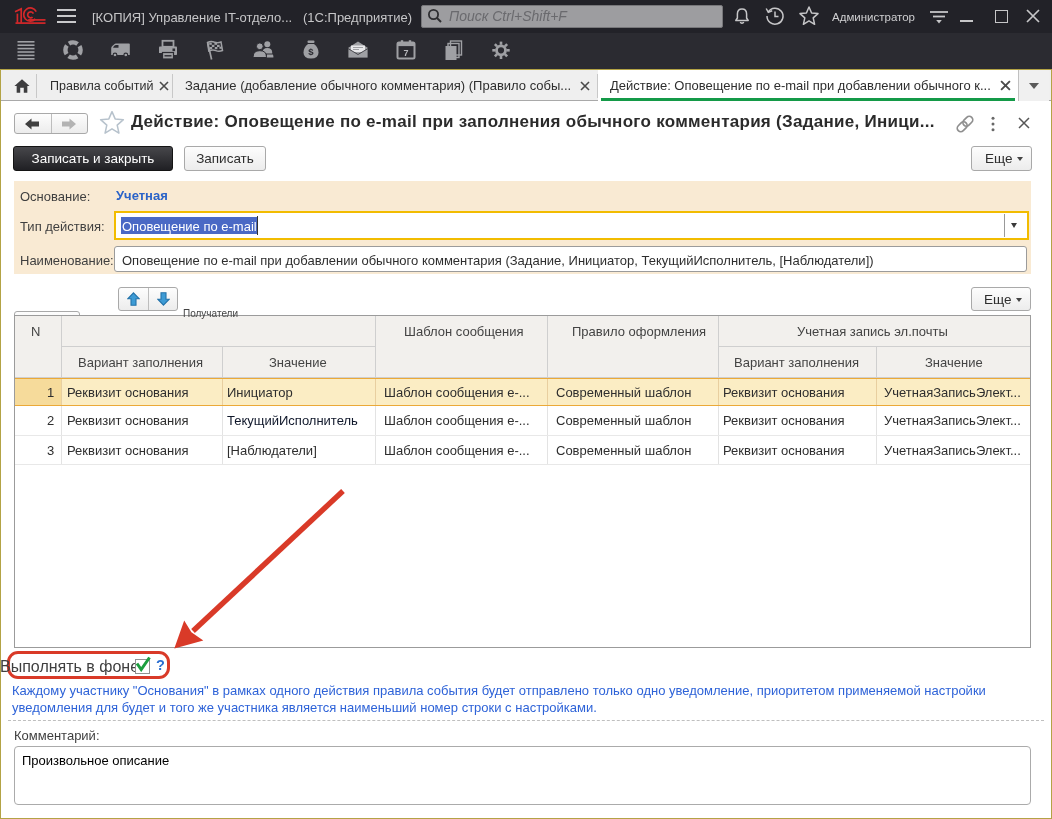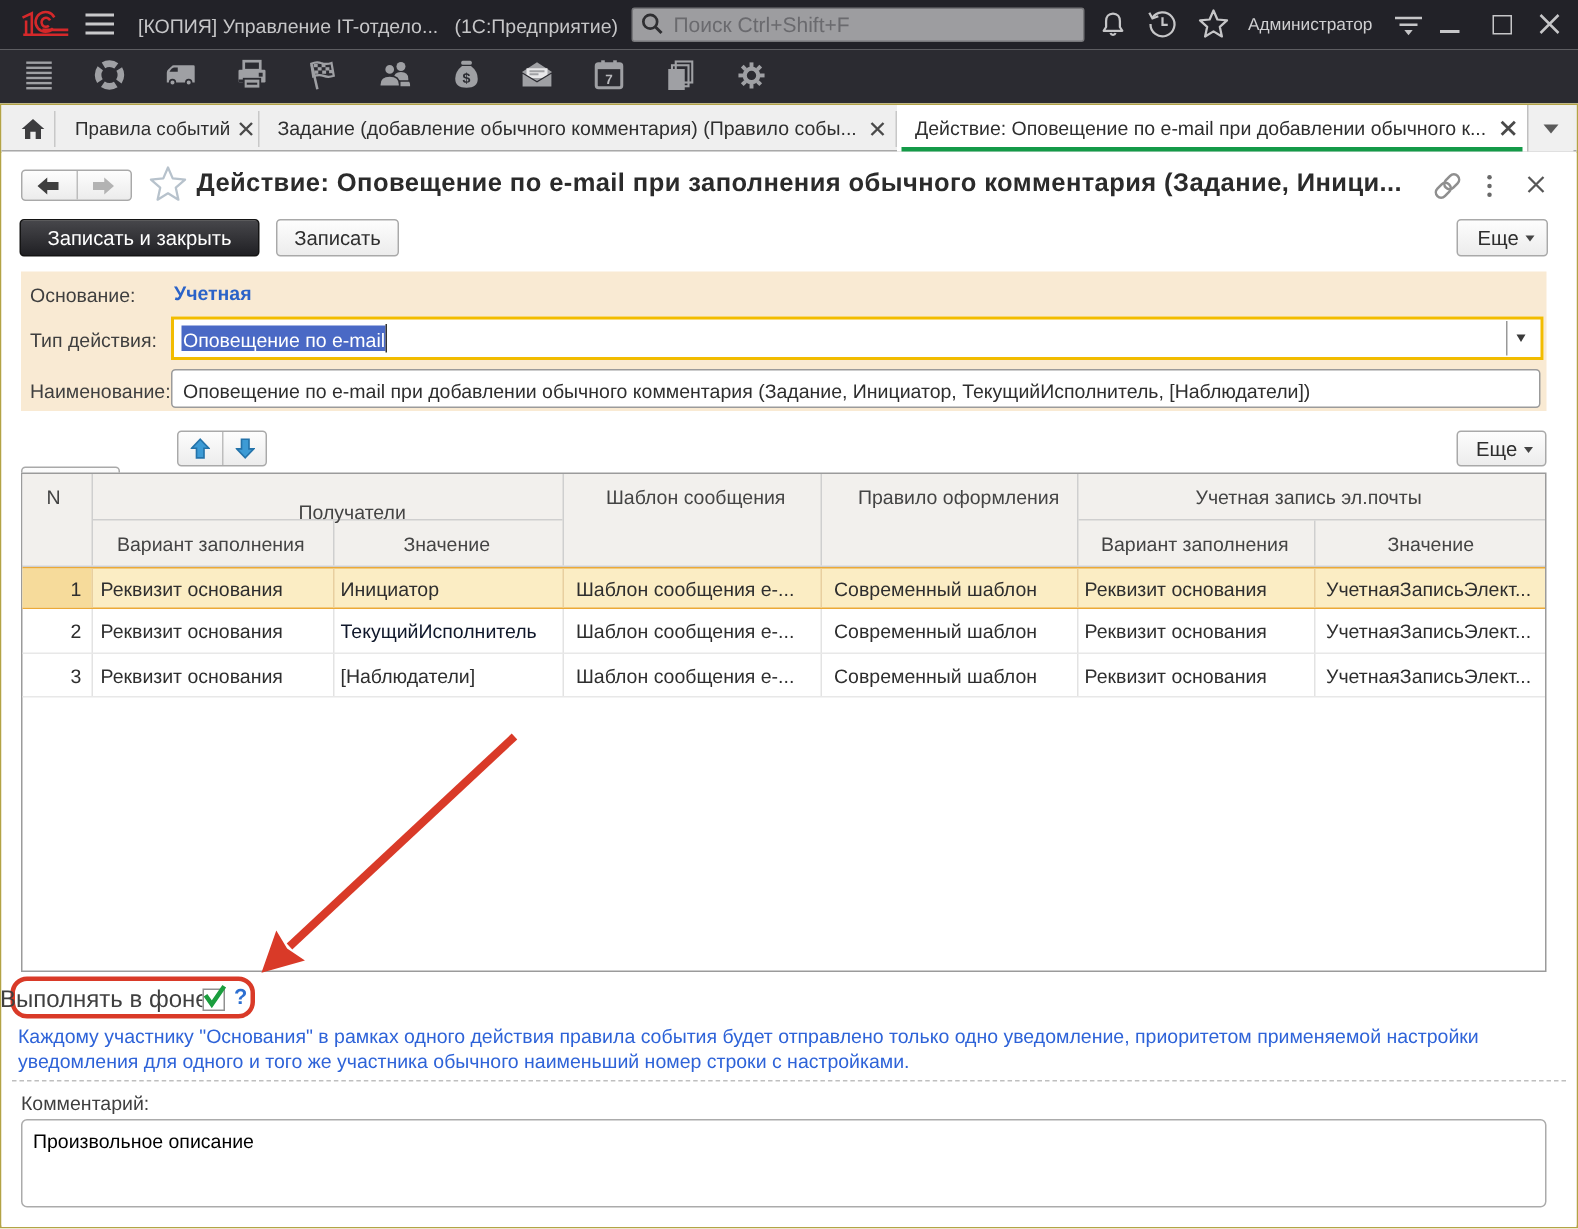--- a/index.html
+++ b/index.html
@@ -27,21 +27,21 @@
   <div style="width:19px;height:2px;background:#c9c9cb;margin-bottom:4px;"></div>
   <div style="width:19px;height:2px;background:#c9c9cb;"></div>
 </div>
 <div class="abs txt" style="left:92px;top:10px;font-size:13px;color:#c6c6c8;">[КОПИЯ] Управление IT-отдело...&nbsp;&nbsp;&nbsp;(1С:Предприятие)</div>
 
 <div class="abs" style="left:421px;top:5px;width:302px;height:23px;background:#9d9da0;border:1px solid #77777a;border-radius:2px;"></div>
 <svg class="abs" width="16" height="16" viewBox="0 0 16 16" style="left:427px;top:8px;">
   <circle cx="6.5" cy="6.5" r="4.6" fill="none" stroke="#2e2e31" stroke-width="1.8"></circle>
   <line x1="10" y1="10" x2="14" y2="14" stroke="#2e2e31" stroke-width="2"></line>
 </svg>
-<div class="abs txt" style="left:449px;top:8px;font-size:14px;color:#6a6a6e;">Поиск Ctrl+Shift+F</div>
+<div class="abs txt" style="left:449px;top:8px;font-size:14px;color:#6a6a6e;font-style:italic;">Поиск Ctrl+Shift+F</div>
 
 <svg class="abs" width="20" height="20" viewBox="0 0 20 20" style="left:732px;top:6px;">
   <path d="M10,3 C7,3 5.4,5.2 5.4,8 L5.4,12 L3.8,14.5 L16.2,14.5 L14.6,12 L14.6,8 C14.6,5.2 13,3 10,3 Z" fill="none" stroke="#c6c6c8" stroke-width="1.5" stroke-linejoin="round"></path>
   <path d="M8.3,16 a1.8 1.8 0 0 0 3.4,0" fill="none" stroke="#c6c6c8" stroke-width="1.5"></path>
 </svg>
 
 <svg class="abs" width="22" height="22" viewBox="0 0 22 22" style="left:764px;top:5px;">
   <path d="M4.2,7 A8 8 0 1 1 3,11" fill="none" stroke="#c6c6c8" stroke-width="1.5"></path>
   <path d="M2.2,3.5 L4.3,7.3 L8.2,5.8" fill="none" stroke="#c6c6c8" stroke-width="1.5"></path>
   <path d="M11,6.5 L11,11.5 L14.5,11.5" fill="none" stroke="#c6c6c8" stroke-width="1.5"></path>
@@ -258,21 +258,21 @@
 <div class="abs" style="left:222px;top:347px;width:1px;height:30px;background:#cfcfcf;"></div>
 <div class="abs" style="left:375px;top:316px;width:1px;height:61px;background:#cfcfcf;"></div>
 <div class="abs" style="left:547px;top:316px;width:1px;height:61px;background:#cfcfcf;"></div>
 <div class="abs" style="left:718px;top:316px;width:1px;height:61px;background:#cfcfcf;"></div>
 <div class="abs" style="left:876px;top:347px;width:1px;height:30px;background:#cfcfcf;"></div>
 <div class="abs" style="left:62px;top:346px;width:313px;height:1px;background:#cfcfcf;"></div>
 <div class="abs" style="left:719px;top:346px;width:311px;height:1px;background:#cfcfcf;"></div>
 <div class="abs" style="left:15px;top:377px;width:1015px;height:1px;background:#cfcfcf;"></div>
 
 <div class="abs txt" style="left:31px;top:324px;font-size:13px;color:#444;">N</div>
-<div class="abs txt" style="left:183px;top:334px;font-size:13px;color:#444;margin-left:16px;">Получатели</div>
+<div class="abs txt" style="left:183px;top:308px;font-size:10px;color:#444;">Получатели</div>
 <div class="abs txt" style="left:404px;top:324px;font-size:13px;color:#444;">Шаблон сообщения</div>
 <div class="abs txt" style="left:572px;top:324px;font-size:13px;color:#444;">Правило оформления</div>
 <div class="abs txt" style="left:797px;top:324px;font-size:13px;color:#444;">Учетная запись эл.почты</div>
 <div class="abs txt" style="left:78px;top:355px;font-size:13px;color:#444;">Вариант заполнения</div>
 <div class="abs txt" style="left:269px;top:355px;font-size:13px;color:#444;">Значение</div>
 <div class="abs txt" style="left:734px;top:355px;font-size:13px;color:#444;">Вариант заполнения</div>
 <div class="abs txt" style="left:925px;top:355px;font-size:13px;color:#444;">Значение</div>
 
 <div class="abs" style="left:61px;top:378px;width:1px;height:86px;background:#e3e3e3;"></div>
 <div class="abs" style="left:222px;top:378px;width:1px;height:86px;background:#e3e3e3;"></div>
@@ -316,21 +316,21 @@
 <div class="abs" style="left:15px;top:464px;width:1015px;height:1px;background:#e8e8e8;"></div>
 
 <div class="abs" style="left:7px;top:651px;width:163px;height:28px;border:3px solid #d93a28;border-radius:11px;"></div>
 <div class="abs txt" style="left:0;top:658px;font-size:16px;color:#3f3f3f;">Выполнять в фоне:</div>
 <div class="abs" style="left:135px;top:659px;width:15px;height:15px;border:1px solid #919191;background:#fff;"></div>
 <svg class="abs" width="16" height="16" viewBox="0 0 16 16" style="left:135px;top:656px;">
   <path d="M2,7.5 L6.2,13.5 L14.5,1.5" fill="none" stroke="#1b9e3e" stroke-width="3"></path>
 </svg>
 <div class="abs txt" style="left:156px;top:657px;font-size:14.5px;font-weight:bold;color:#2c6fd1;">?</div>
 <div class="abs txt" style="left:12px;top:683px;font-size:13px;color:#2e63d8;">Каждому участнику "Основания" в рамках одного действия правила события будет отправлено только одно уведомление, приоритетом применяемой настройки</div>
-<div class="abs txt" style="left:12px;top:700px;font-size:13px;color:#2e63d8;">уведомления для одного и того же участника обычного наименьший номер строки с настройками.</div>
+<div class="abs txt" style="left:12px;top:700px;font-size:13px;color:#2e63d8;">уведомления для будет и того же участника является наименьший номер строки с настройками.</div>
 <div class="abs" style="left:8px;top:720px;width:1036px;height:0;border-top:1px dashed #bfbfbf;"></div>
 <div class="abs txt" style="left:14px;top:728px;font-size:13px;color:#3f3f3f;">Комментарий:</div>
 <div class="abs" style="left:14px;top:746px;width:1017px;height:59px;border:1px solid #ababab;border-radius:4px;background:#fff;"></div>
 <div class="abs txt" style="left:22px;top:753px;font-size:13px;color:#000000;">Произвольное описание</div>
 
 <svg class="abs" width="260" height="220" viewBox="0 0 260 220" style="left:120px;top:460px;">
   <line x1="223" y1="31" x2="73" y2="171" stroke="#d93a28" stroke-width="5.4"></line>
   <path d="M54.3,188.5 L64.2,160.4 L71.4,172.3 L83.3,180.4 Z" fill="#d93a28"></path>
 </svg>
 

